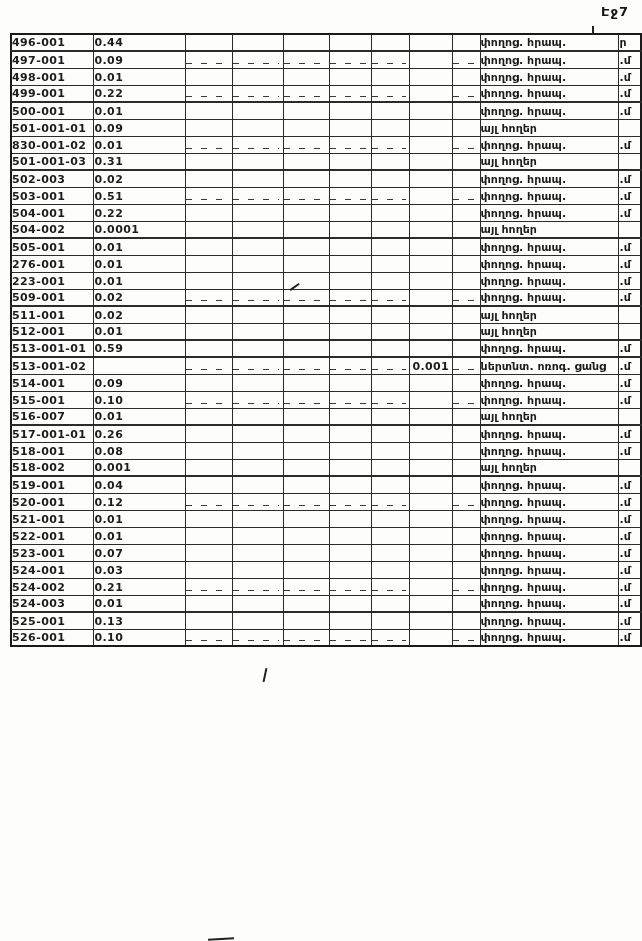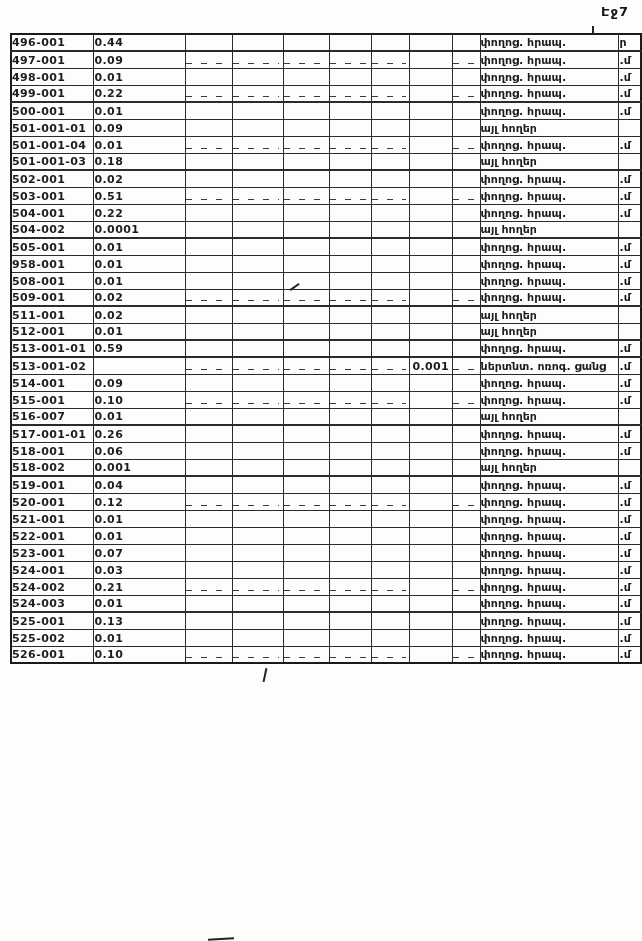--- a/index.html
+++ b/index.html
@@ -145,47 +145,47 @@
           <td class="c-e"></td>
           <td class="c-e"></td>
           <td class="c-e"></td>
           <td class="c-e"></td>
           <td class="c-net"></td>
           <td class="c-e"></td>
           <td class="c-cat"><span>այլ հողեր</span></td>
           <td class="c-mark"></td>
         </tr>
         <tr>
-          <td class="c-id">501-001-04</td>
+          <td class="c-id">830-001-02</td>
           <td class="c-val">0.01</td>
           <td class="c-e leader"></td>
           <td class="c-e leader"></td>
           <td class="c-e leader"></td>
           <td class="c-e leader"></td>
           <td class="c-e leader"></td>
           <td class="c-net"></td>
           <td class="c-e leader"></td>
           <td class="c-cat"><span>փողոց. հրապ.</span></td>
           <td class="c-mark">.մ</td>
         </tr>
         <tr class="thick">
           <td class="c-id">501-001-03</td>
-          <td class="c-val">0.18</td>
-          <td class="c-e"></td>
-          <td class="c-e"></td>
-          <td class="c-e"></td>
-          <td class="c-e"></td>
-          <td class="c-e"></td>
-          <td class="c-net"></td>
-          <td class="c-e"></td>
-          <td class="c-cat"><span>այլ հողեր</span></td>
-          <td class="c-mark"></td>
-        </tr>
-        <tr>
-          <td class="c-id">502-001</td>
+          <td class="c-val">0.31</td>
+          <td class="c-e"></td>
+          <td class="c-e"></td>
+          <td class="c-e"></td>
+          <td class="c-e"></td>
+          <td class="c-e"></td>
+          <td class="c-net"></td>
+          <td class="c-e"></td>
+          <td class="c-cat"><span>այլ հողեր</span></td>
+          <td class="c-mark"></td>
+        </tr>
+        <tr>
+          <td class="c-id">502-003</td>
           <td class="c-val">0.02</td>
           <td class="c-e"></td>
           <td class="c-e"></td>
           <td class="c-e"></td>
           <td class="c-e"></td>
           <td class="c-e"></td>
           <td class="c-net"></td>
           <td class="c-e"></td>
           <td class="c-cat"><span>փողոց. հրապ.</span></td>
           <td class="c-mark">.մ</td>
@@ -236,34 +236,34 @@
           <td class="c-e"></td>
           <td class="c-e"></td>
           <td class="c-e"></td>
           <td class="c-e"></td>
           <td class="c-net"></td>
           <td class="c-e"></td>
           <td class="c-cat"><span>փողոց. հրապ.</span></td>
           <td class="c-mark">.մ</td>
         </tr>
         <tr>
-          <td class="c-id">958-001</td>
-          <td class="c-val">0.01</td>
-          <td class="c-e"></td>
-          <td class="c-e"></td>
-          <td class="c-e"></td>
-          <td class="c-e"></td>
-          <td class="c-e"></td>
-          <td class="c-net"></td>
-          <td class="c-e"></td>
-          <td class="c-cat"><span>փողոց. հրապ.</span></td>
-          <td class="c-mark">.մ</td>
-        </tr>
-        <tr>
-          <td class="c-id">508-001</td>
+          <td class="c-id">276-001</td>
+          <td class="c-val">0.01</td>
+          <td class="c-e"></td>
+          <td class="c-e"></td>
+          <td class="c-e"></td>
+          <td class="c-e"></td>
+          <td class="c-e"></td>
+          <td class="c-net"></td>
+          <td class="c-e"></td>
+          <td class="c-cat"><span>փողոց. հրապ.</span></td>
+          <td class="c-mark">.մ</td>
+        </tr>
+        <tr>
+          <td class="c-id">223-001</td>
           <td class="c-val">0.01</td>
           <td class="c-e"></td>
           <td class="c-e"></td>
           <td class="c-e"></td>
           <td class="c-e"></td>
           <td class="c-e"></td>
           <td class="c-net"></td>
           <td class="c-e"></td>
           <td class="c-cat"><span>փողոց. հրապ.</span></td>
           <td class="c-mark">.մ</td>
@@ -380,21 +380,21 @@
           <td class="c-e"></td>
           <td class="c-e"></td>
           <td class="c-e"></td>
           <td class="c-net"></td>
           <td class="c-e"></td>
           <td class="c-cat"><span>փողոց. հրապ.</span></td>
           <td class="c-mark">.մ</td>
         </tr>
         <tr>
           <td class="c-id">518-001</td>
-          <td class="c-val">0.06</td>
+          <td class="c-val">0.08</td>
           <td class="c-e"></td>
           <td class="c-e"></td>
           <td class="c-e"></td>
           <td class="c-e"></td>
           <td class="c-e"></td>
           <td class="c-net"></td>
           <td class="c-e"></td>
           <td class="c-cat"><span>փողոց. հրապ.</span></td>
           <td class="c-mark">.մ</td>
         </tr>
@@ -511,33 +511,20 @@
           <td class="c-e"></td>
           <td class="c-e"></td>
           <td class="c-net"></td>
           <td class="c-e"></td>
           <td class="c-cat"><span>փողոց. հրապ.</span></td>
           <td class="c-mark">.մ</td>
         </tr>
         <tr>
           <td class="c-id">525-001</td>
           <td class="c-val">0.13</td>
-          <td class="c-e"></td>
-          <td class="c-e"></td>
-          <td class="c-e"></td>
-          <td class="c-e"></td>
-          <td class="c-e"></td>
-          <td class="c-net"></td>
-          <td class="c-e"></td>
-          <td class="c-cat"><span>փողոց. հրապ.</span></td>
-          <td class="c-mark">.մ</td>
-        </tr>
-        <tr>
-          <td class="c-id">525-002</td>
-          <td class="c-val">0.01</td>
           <td class="c-e"></td>
           <td class="c-e"></td>
           <td class="c-e"></td>
           <td class="c-e"></td>
           <td class="c-e"></td>
           <td class="c-net"></td>
           <td class="c-e"></td>
           <td class="c-cat"><span>փողոց. հրապ.</span></td>
           <td class="c-mark">.մ</td>
         </tr>

